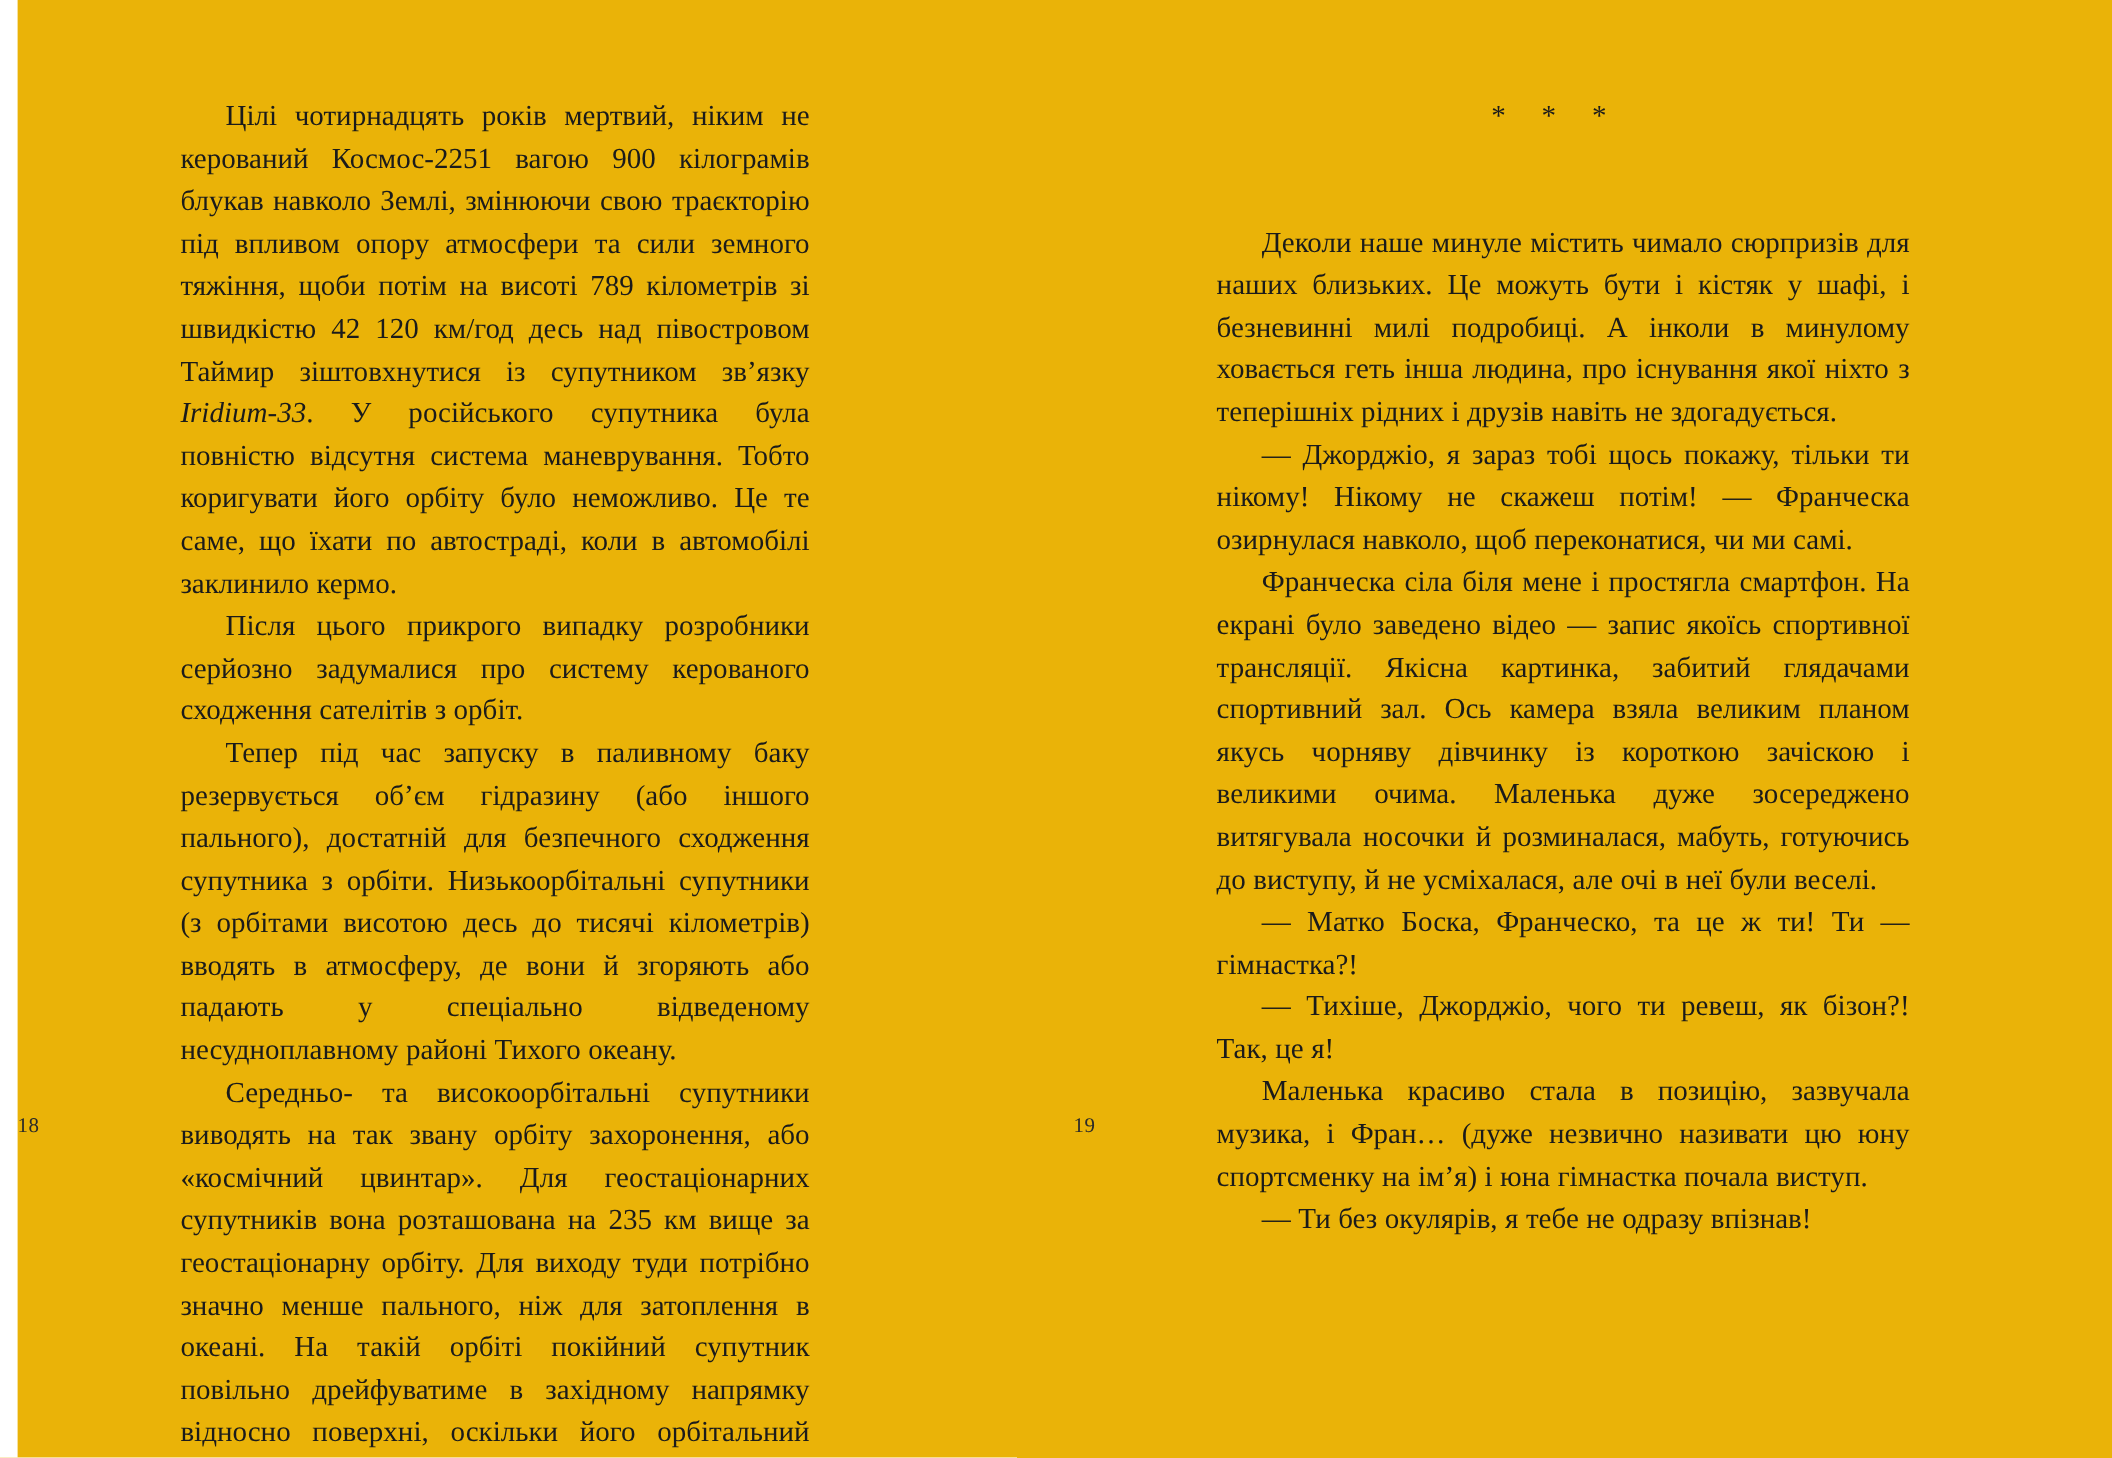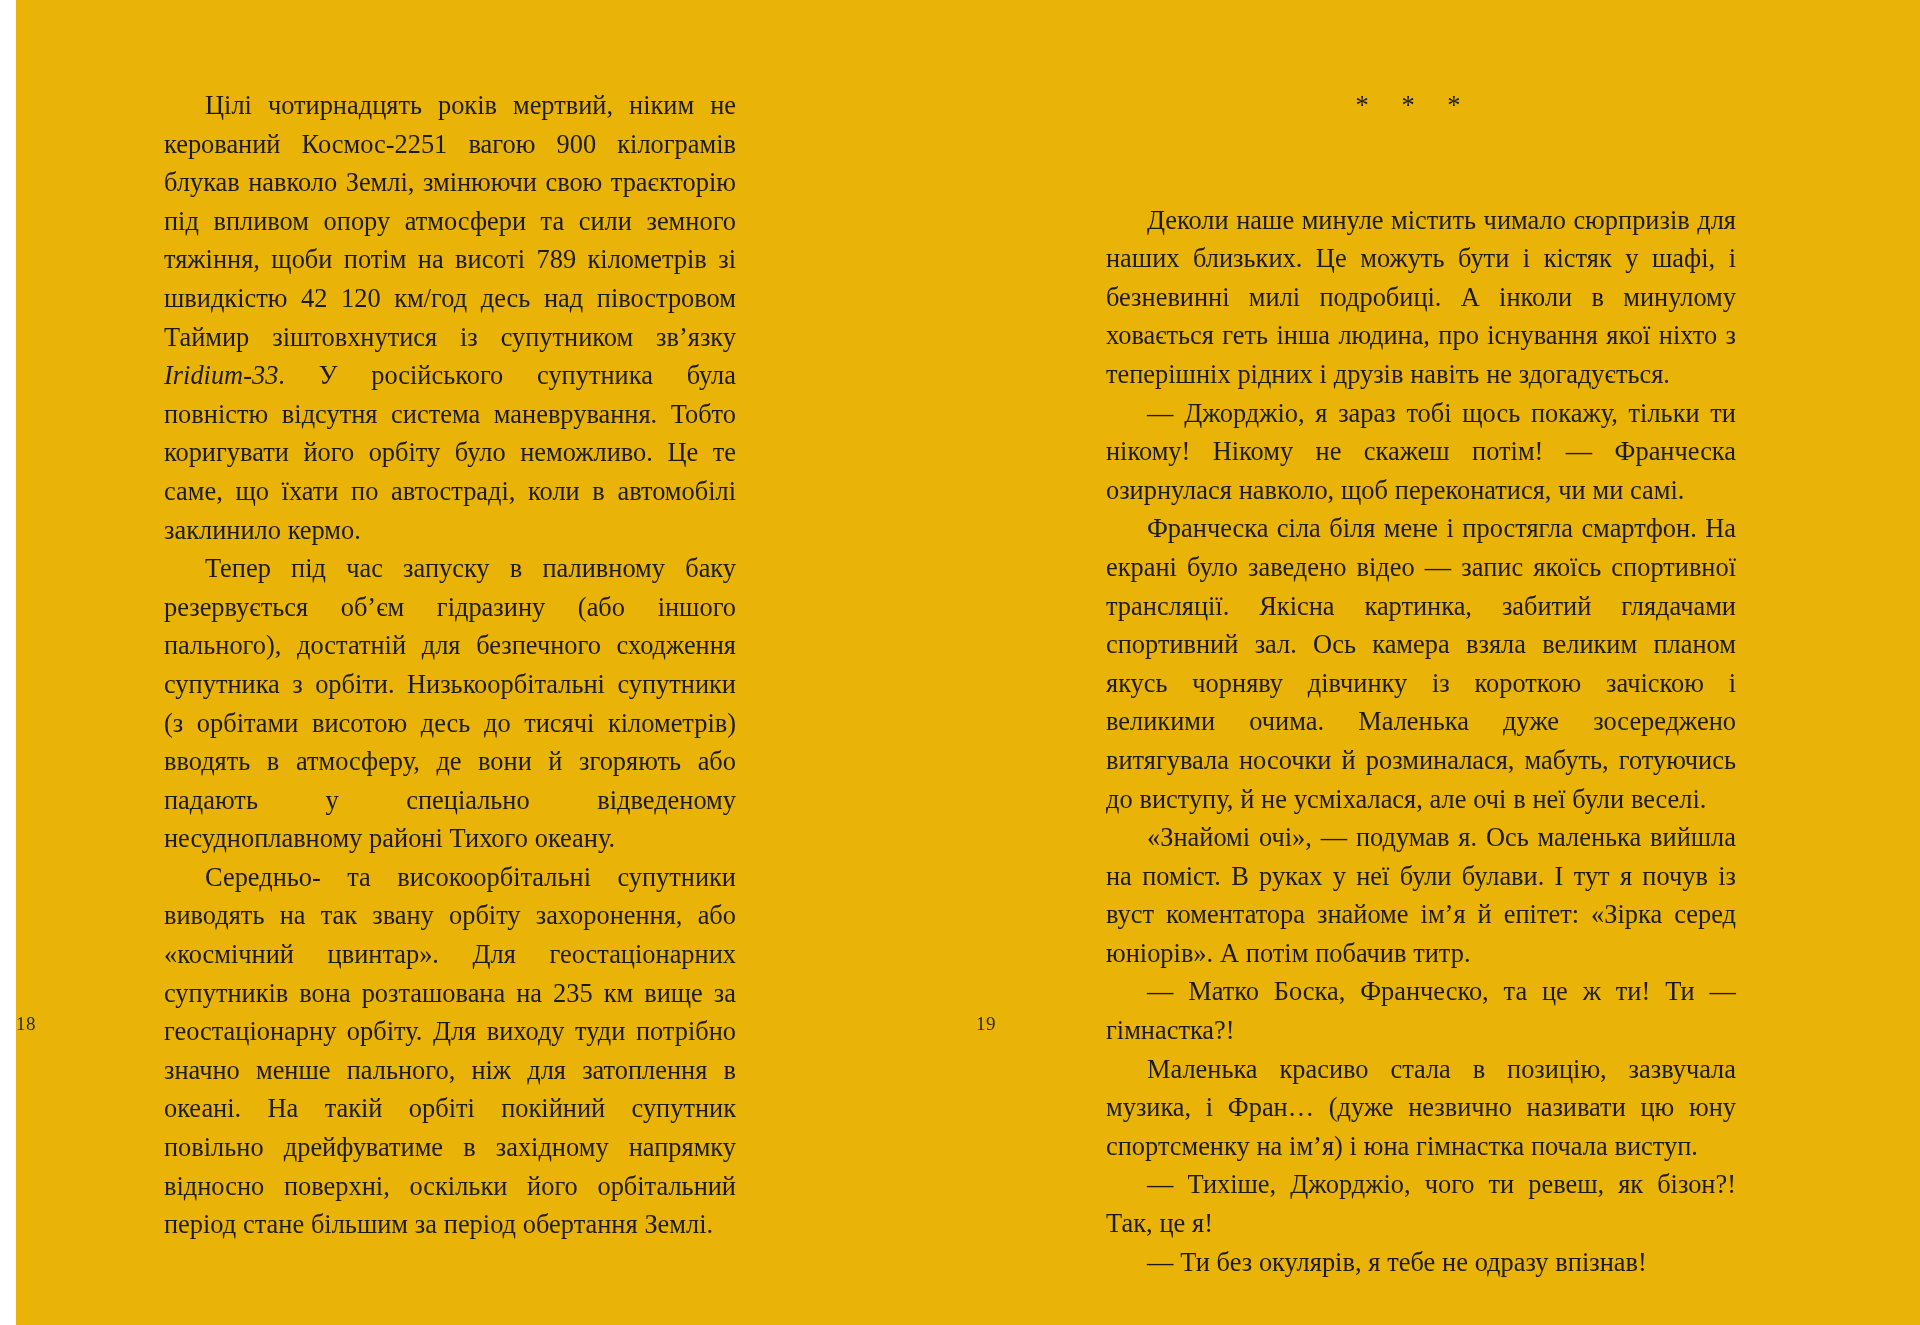--- a/index.html
+++ b/index.html
@@ -90,37 +90,37 @@
   }
 </style>
 </head>
 <body>
 
 <div class="spread">
 
   <div class="page page-left">
     <div class="textblock">
       <p class="para">Цілі чотирнадцять років мертвий, ніким не керований Космос-2251 вагою 900 кілограмів блукав навколо Землі, змінюючи свою траєкторію під впливом опору атмосфери та сили земного тяжіння, щоби потім на висоті 789 кілометрів зі швидкістю 42 120 км/год десь над півостровом Таймир зіштовхнутися із супутником зв’язку <em>Iridium-33</em>. У російського супутника була повністю відсутня система маневрування. Тобто коригувати його орбіту було неможливо. Це те саме, що їхати по автостраді, коли в автомобілі заклинило кермо.</p>
+      <p class="para">Після цього прикрого випадку розробники серйозно задумалися про систему керованого сходження сателітів з орбіт.</p>
       <p class="para">Тепер під час запуску в паливному баку резервується об’єм гідразину (або іншого пального), достатній для безпечного сходження супутника з орбіти. Низькоорбітальні супутники (з орбітами висотою десь до тисячі кілометрів) вводять в атмосферу, де вони й згоряють або падають у спеціально відведеному несудноплавному районі Тихого океану.</p>
       <p class="para">Середньо- та високоорбітальні супутники виводять на так звану орбіту захоронення, або «космічний цвинтар». Для геостаціонарних супутників вона розташована на 235 км вище за геостаціонарну орбіту. Для виходу туди потрібно значно менше пального, ніж для затоплення в океані. На такій орбіті покійний супутник повільно дрейфуватиме в західному напрямку відносно поверхні, оскільки його орбітальний період стане більшим за період обертання Землі.</p>
 
     </div>
     <div class="folio">18</div>
   </div>
 
   <div class="page page-right">
     <div class="textblock">
       <div class="scene-break">* * *</div>
       <p class="para">Деколи наше минуле містить чимало сюрпризів для наших близьких. Це можуть бути і кістяк у шафі, і безневинні милі подробиці. А інколи в минулому ховається геть інша людина, про існування якої ніхто з теперішніх рідних і друзів навіть не здогадується.</p>
       <p class="para">— Джорджіо, я зараз тобі щось покажу, тільки ти нікому! Нікому не скажеш потім! — Франческа озирнулася навколо, щоб переконатися, чи ми самі.</p>
       <p class="para">Франческа сіла біля мене і простягла смартфон. На екрані було заведено відео — запис якоїсь спортивної трансляції. Якісна картинка, забитий глядачами спортивний зал. Ось камера взяла великим планом якусь чорняву дівчинку із короткою зачіскою і великими очима. Маленька дуже зосереджено витягувала носочки й розминалася, мабуть, готуючись до виступу, й не усміхалася, але очі в неї були веселі.</p>
-      <p class="para">«Знайомі очі», — подумав я. Ось маленька вийшла на поміст. В руках у неї були булави. І тут я почув із вуст коментатора знайоме ім’я й епітет: «Зірка серед юніорів». А потім побачив титр.</p>
       <p class="para">— Матко Боска, Франческо, та це ж ти! Ти — гімнастка?!</p>
+      <p class="para">— Тихіше, Джорджіо, чого ти ревеш, як бізон?! Так, це я!</p>
       <p class="para">Маленька красиво стала в позицію, зазвучала музика, і Фран… (дуже незвично називати цю юну спортсменку на ім’я) і юна гімнастка почала виступ.</p>
-      <p class="para">— Тихіше, Джорджіо, чого ти ревеш, як бізон?! Так, це я!</p>
       <p class="para">— Ти без окулярів, я тебе не одразу впізнав!</p>
 
     </div>
     <div class="folio">19</div>
   </div>
 
   <div class="gutter-shade"></div>
 </div>
 
 </body></html>

